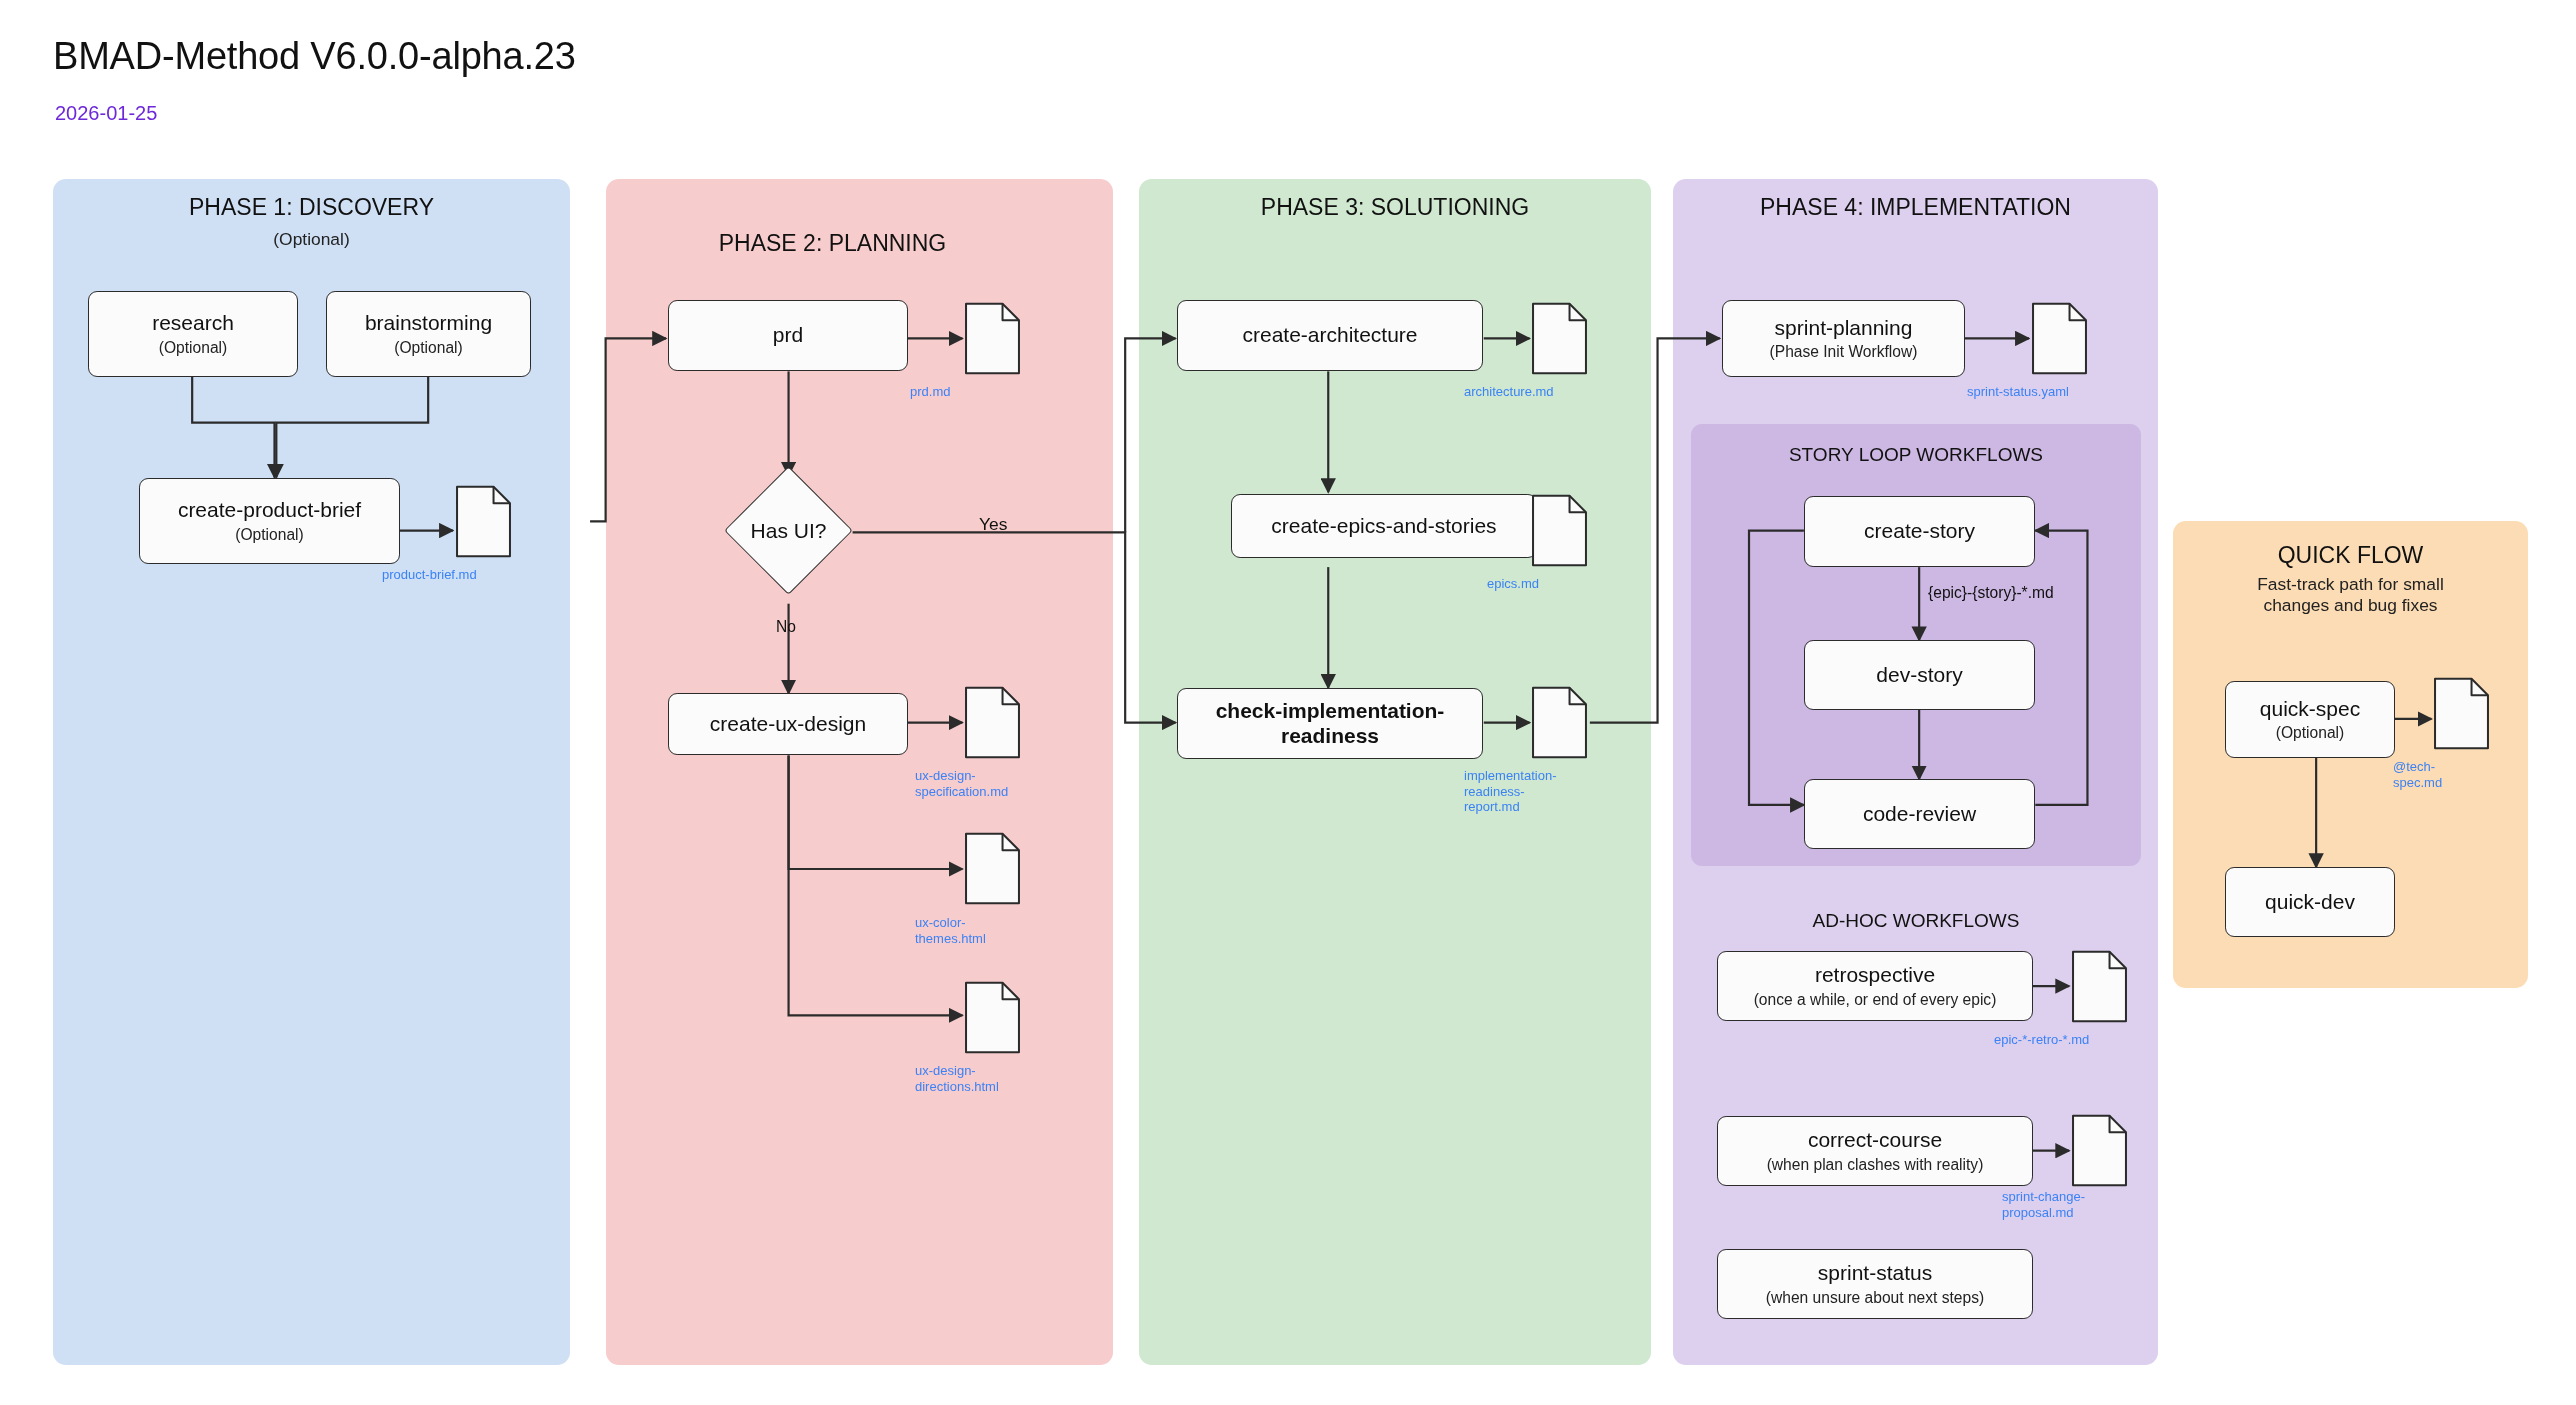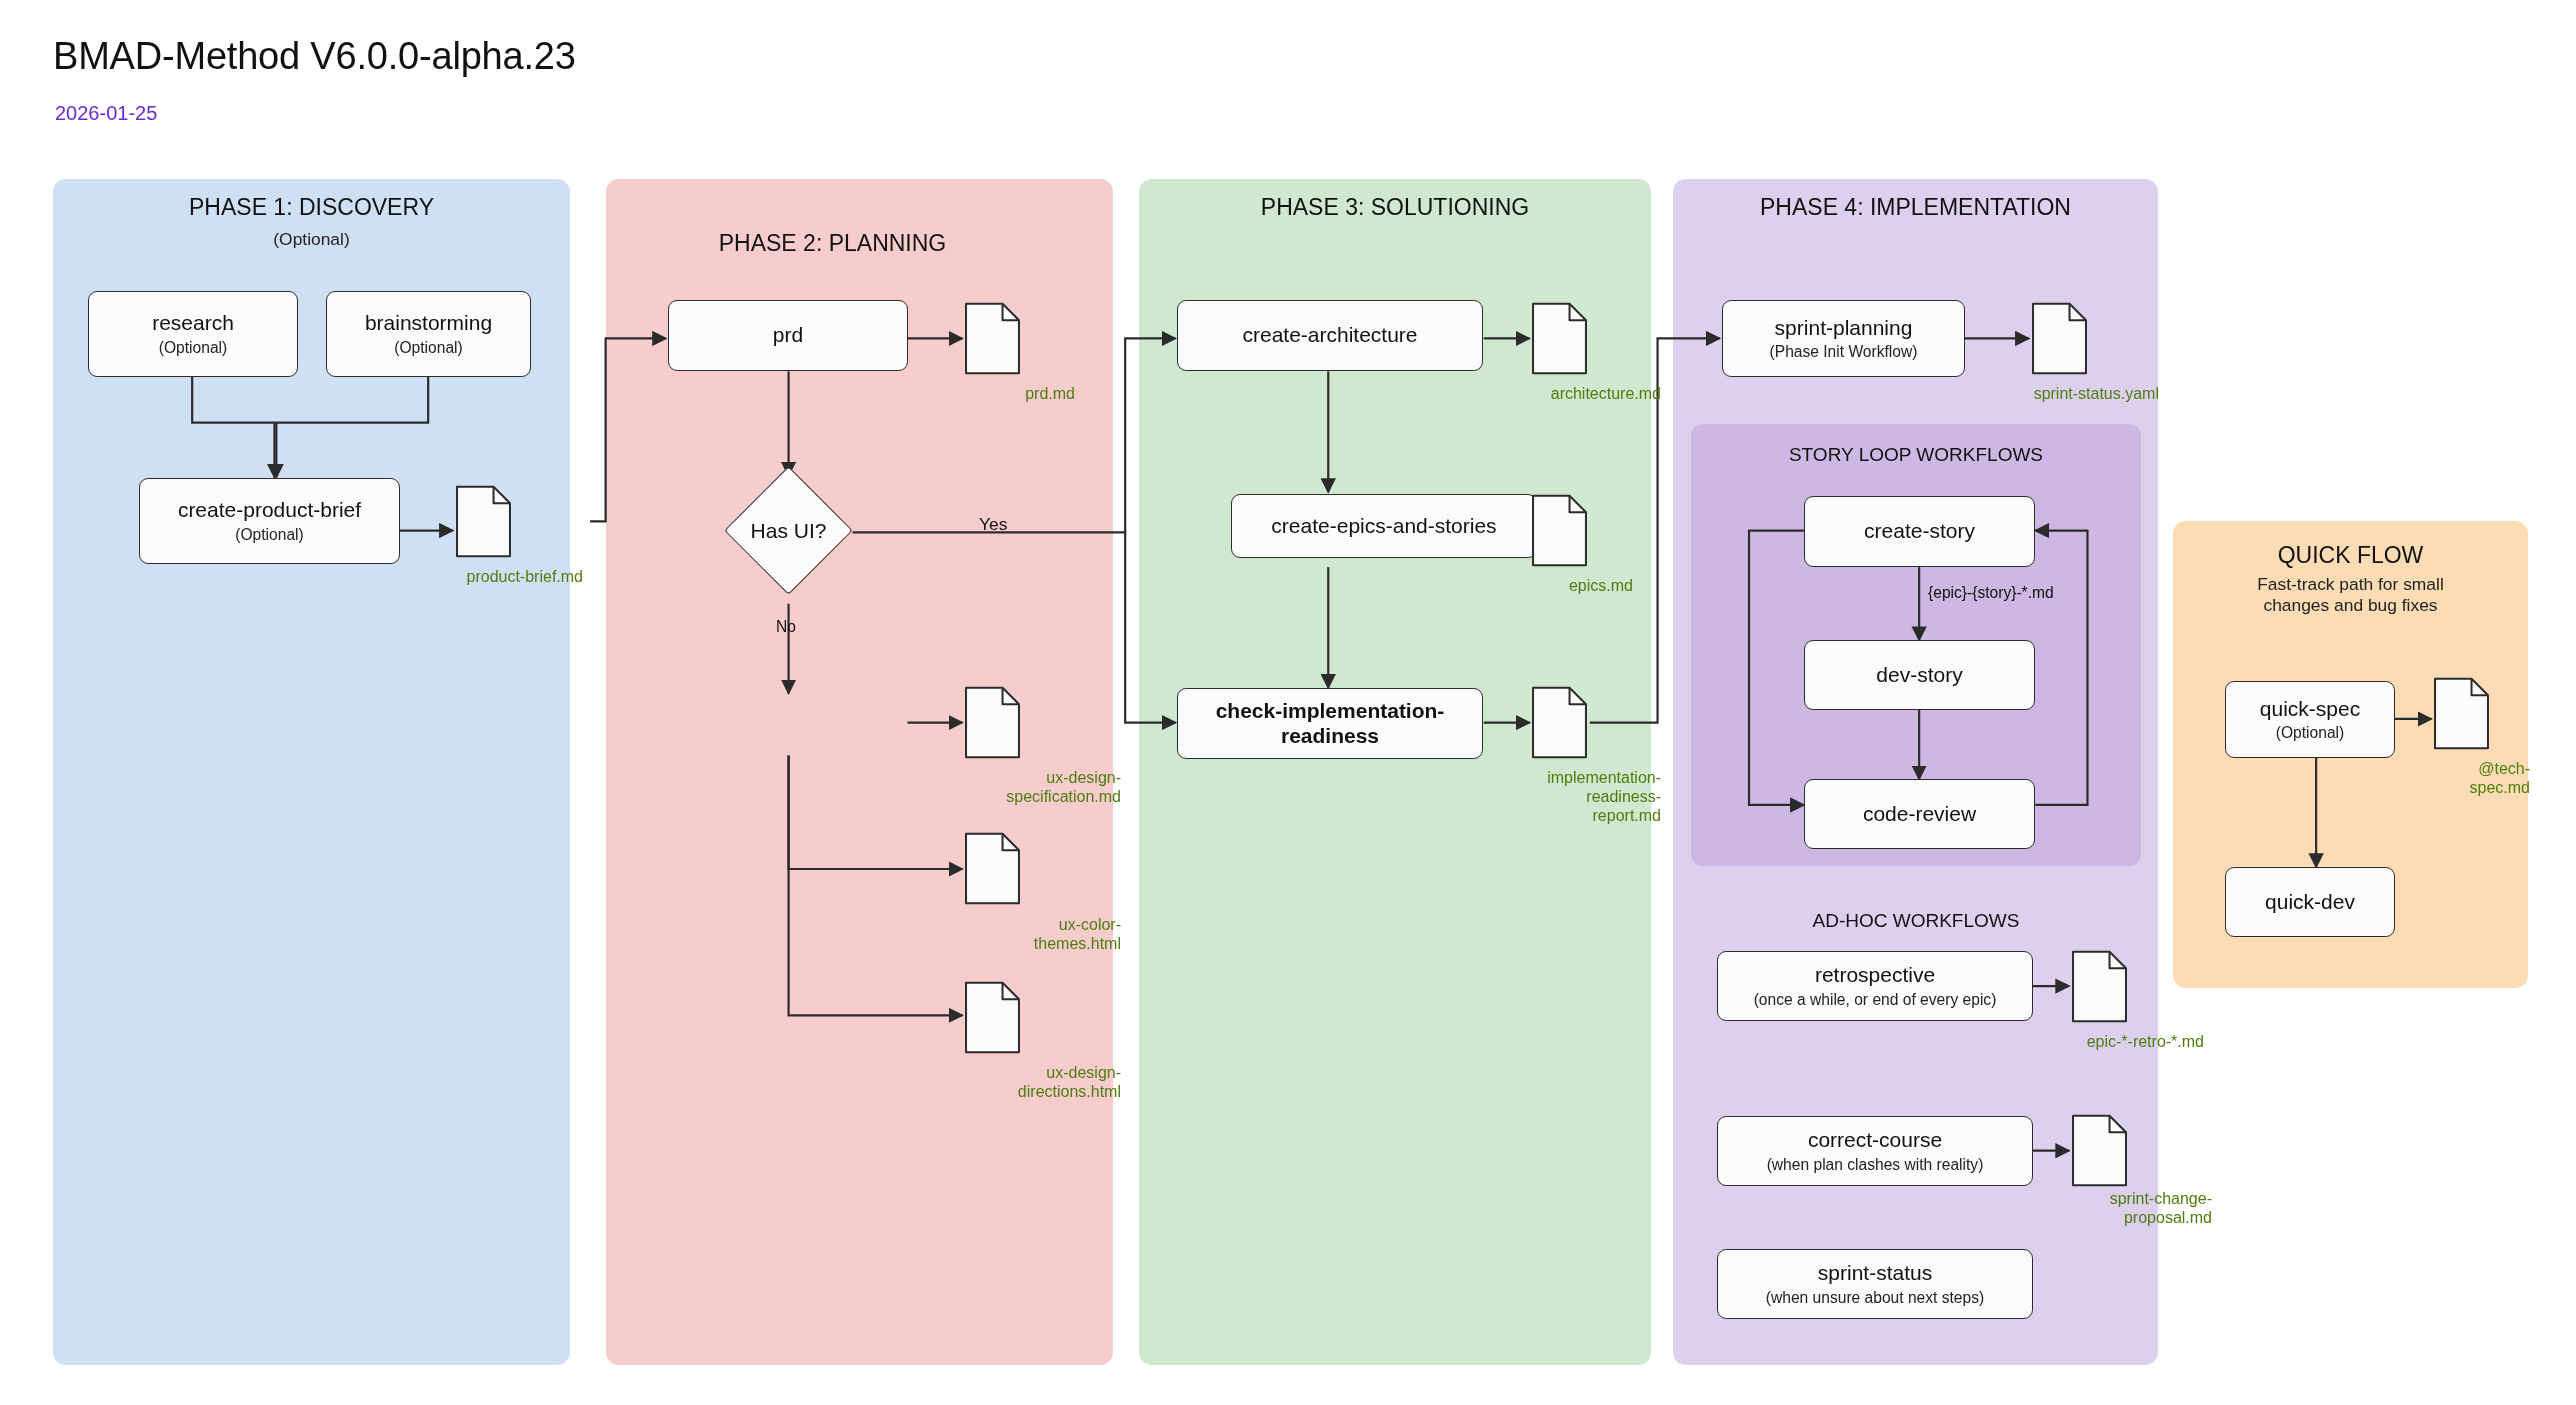--- a/index.html
+++ b/index.html
@@ -91,23 +91,23 @@
   }
   
   .doc {
     position: absolute;
     width: 57px;
     height: 73px;
   }
   .doc svg { display: block; }
   .doc-label {
     position: absolute;
-    text-align: right;
-    font-size: 16px;
-    color: #4d7c0f;
+    text-align: left;
+    font-size: 13px;
+    color: #3b82f6;
     line-height: 1.2;
     white-space: pre-line;
   }
   
   .edge-label {
     position: absolute;
     font-size: 17.4px;
     color: #111;
     background: transparent;
   }
@@ -262,20 +262,23 @@
     </svg>
   </div>
   <div class="doc-label" style="left:910px; top:384px; width:165px;">prd.md</div>
 
   <div class="diamond" style="left:743px; top:485px; width:91px; height:91px;"></div>
   <div class="diamond-label" style="left:706px; top:512px; width:165px; height:37px;">Has UI?</div>
 
   <div class="edge-label" style="left:979px; top:514px;">Yes</div>
   <div class="edge-label small" style="left:776px; top:618px;">No</div>
 
+  <div class="node" style="left:668px; top:693px; width:240px; height:62px;">
+    <span class="n-main">create-ux-design</span>
+  </div>
 
   <div class="doc" style="left:964px; top:686px;">
     <svg width="57" height="73" viewBox="0 0 62 80">
       <path d="M2 2 H42 L60 20 V78 H2 Z" fill="#fbfbfb" stroke="#2b2b2b" stroke-width="2.2" stroke-linejoin="round"></path>
       <path d="M42 2 V20 H60" fill="none" stroke="#2b2b2b" stroke-width="2.2" stroke-linejoin="round"></path>
     </svg>
   </div>
   <div class="doc-label" style="left:915px; top:768px; width:206px;">ux-design-
 specification.md</div>
 

